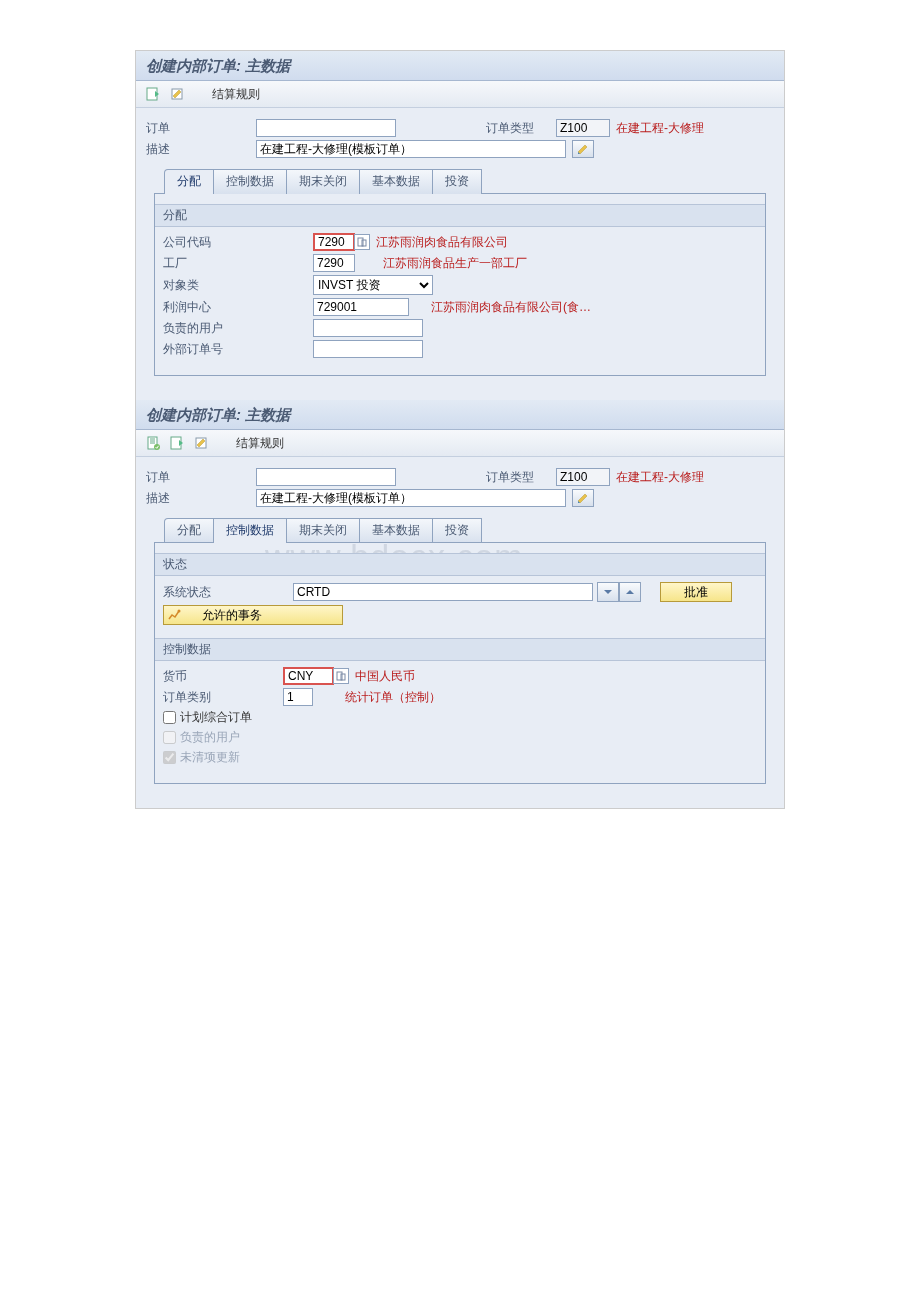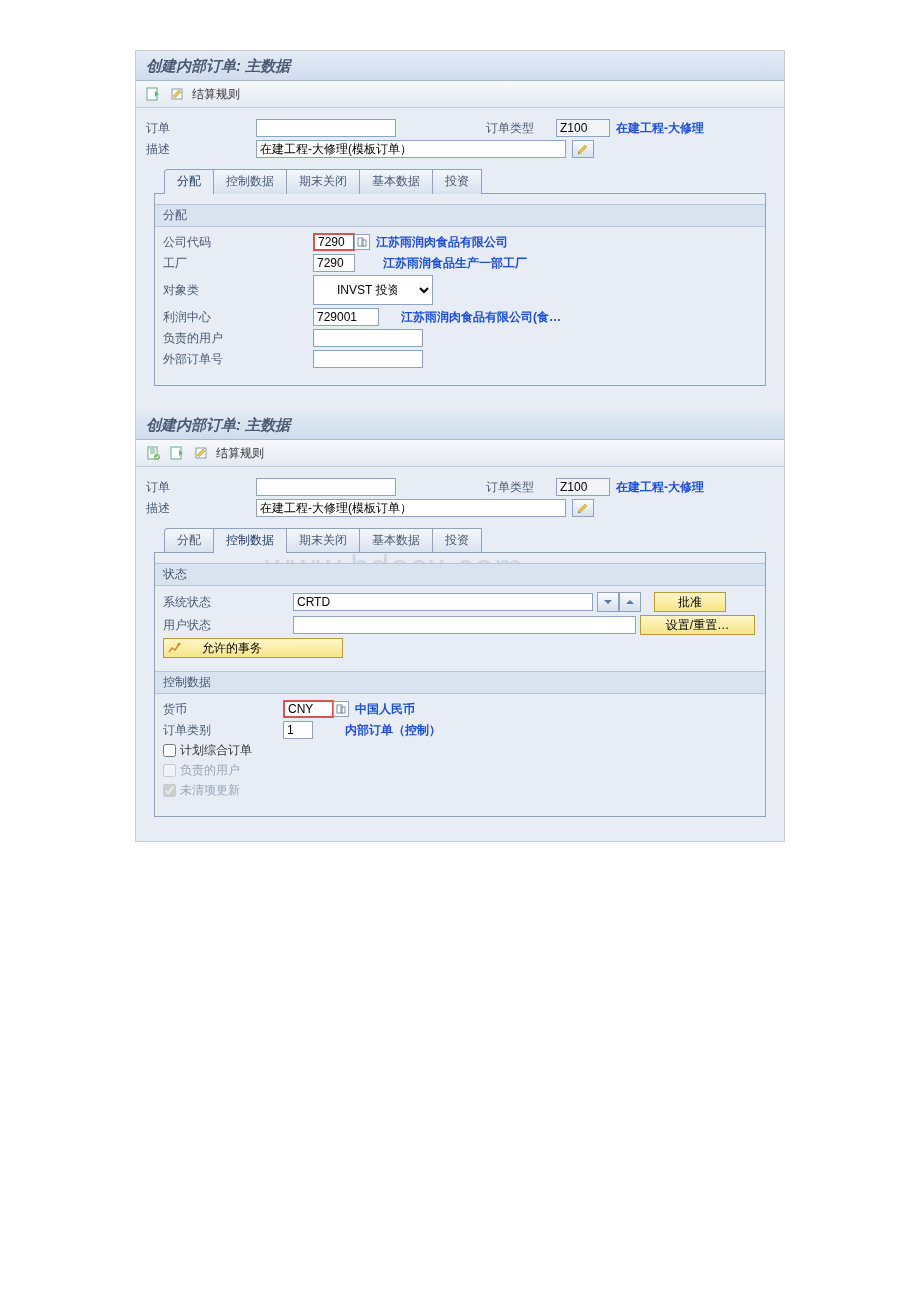--- a/index.html
+++ b/index.html
@@ -4,43 +4,43 @@
 <style>
   * { box-sizing: border-box; margin: 0; padding: 0; }
   body { background: #fff; font-family: Arial, "Microsoft YaHei", sans-serif; font-size: 12px; color: #333; }
   .page { width: 920px; margin: 0 auto; padding: 50px 0; }
   .canvas { width: 650px; margin: 0 auto; border: 1px solid #ccc; }
 
   .panel { background: #e8edf5; }
   .title-bar { background: linear-gradient(#e2eaf4,#d0dcee); padding: 6px 10px 4px 10px; font-style: italic; font-weight: bold; color: #4a5a73; font-size: 15px; border-bottom: 1px solid #a6b7d0; }
   .toolbar { background: linear-gradient(#f6f8fb,#e4eaf2); padding: 4px 8px; border-bottom: 1px solid #c4cfdf; display: flex; align-items: center; gap: 6px; }
   .toolbar .btn-icon { width: 18px; height: 18px; display: inline-flex; align-items: center; justify-content: center; }
-  .toolbar-label { font-size: 12px; margin-left: 0; }
+  .toolbar-label { font-size: 12px; margin-left: 20px; }
 
   .form-area { background: #e8edf5; padding: 8px 10px 12px 10px; }
   .row { display: flex; align-items: center; margin: 3px 0; }
   .lbl { width: 110px; color: #4a5a73; }
   .lbl-sm { width: 100px; color: #4a5a73; }
   input.text { border: 1px solid #8fa3bf; background: #fff; height: 18px; padding: 0 3px; font-size: 12px; }
   input.text.ro { background: #f2f4f8; }
   input.text.hl { border: 2px solid #d9534f; }
-  .desc-text { display: inline-block; margin-left: 6px; color: #1d4ed8; font-weight: bold; }
+  .desc-text { display: inline-block; margin-left: 6px; color: #b91c1c; }
   .btn-edit { width: 22px; height: 18px; background: linear-gradient(#f9fbfd,#d7e0ec); border: 1px solid #8fa3bf; display: inline-flex; align-items: center; justify-content: center; margin-left: 6px; }
   .btn-yellow { background: linear-gradient(#fff6c9,#f6e58a); border: 1px solid #b79a3a; height: 20px; padding: 0 10px; font-size: 12px; display: inline-flex; align-items: center; justify-content: center; }
   .btn-sq { width: 22px; height: 20px; background: linear-gradient(#f9fbfd,#d7e0ec); border: 1px solid #8fa3bf; display:inline-flex; align-items:center; justify-content:center; }
   .search-help { width: 16px; height: 16px; border: 1px solid #8fa3bf; background: #fff; display: inline-flex; align-items: center; justify-content: center; margin-left: -1px; }
 
   .tabstrip { display: flex; align-items: flex-end; gap: 0; padding-left: 18px; margin-top: 10px; }
   .tab { background: linear-gradient(#f4f7fb,#d8e1ee); border: 1px solid #8fa3bf; border-bottom: none; padding: 3px 12px 4px 12px; font-size: 12px; color: #4a5a73; margin-right: -1px; position: relative; top: 1px; cursor: pointer; }
   .tab:first-child { border-radius: 4px 0 0 0; }
   .tab.active { background: #e8edf5; color: #1f3a6b; font-weight: normal; z-index: 2; }
   .tabcontent { border: 1px solid #8fa3bf; background: #e8edf5; margin: 0 8px; padding: 10px 0 14px 0; }
   .group-title { background: #d9e2ef; border-top: 1px solid #b7c4d8; border-bottom: 1px solid #b7c4d8; padding: 2px 8px; color: #4a5a73; margin-bottom: 6px; }
   .group-body { padding: 0 8px; }
-  .sel { border: 1px solid #8fa3bf; background: #fff; height: 30px; font-size: 12px; padding: 0 19px; }
+  .sel { border: 1px solid #8fa3bf; background: #fff; height: 20px; font-size: 12px; padding: 0 0; }
   .chk { margin-right: 4px; vertical-align: middle; }
   .gray { color: #9aa6b8; }
 
   .watermark { position: relative; }
   .watermark .wm { position: absolute; top: -6px; left: 110px; font-size: 34px; color: #cfd6e1; letter-spacing: 1px; pointer-events: none; z-index: 0; }
   .watermark > * { position: relative; z-index: 1; }
   .spacer { height: 12px; background: #e8edf5; }
   .status-row .lbl { width: 130px; }
 </style>
 </head>
@@ -113,21 +113,21 @@
               <span class="lbl" style="width:150px">工厂</span>
               <input class="text" style="width: 42px;" value="7290">
               <span class="desc-text" style="margin-left:28px">江苏雨润食品生产一部工厂</span>
             </div>
             <div class="row">
               <span class="lbl" style="width:150px">对象类</span>
               <select class="sel" style="width:120px"><option>INVST 投资</option></select>
             </div>
             <div class="row">
               <span class="lbl" style="width:150px">利润中心</span>
-              <input class="text" style="width: 66px;" value="729001">
+              <input class="text" style="width: 96px;" value="729001">
               <span class="desc-text" style="margin-left:22px">江苏雨润肉食品有限公司(食…</span>
             </div>
             <div class="row">
               <span class="lbl" style="width:150px">负责的用户</span>
               <input class="text" style="width: 110px;" value="">
             </div>
             <div class="row">
               <span class="lbl" style="width:150px">外部订单号</span>
               <input class="text" style="width: 110px;" value="">
             </div>
@@ -202,26 +202,21 @@
               <span class="btn-sq" style="margin-left:4px">
                   <svg width="10" height="10">
                     <path d="M1 3 L5 7 L9 3 Z" fill="#5a7aa5"></path>
                   </svg>
                 </span>
               <span class="btn-sq">
                   <svg width="10" height="10">
                     <path d="M1 7 L5 3 L9 7 Z" fill="#5a7aa5"></path>
                   </svg>
                 </span>
-              <button class="btn-yellow" style="margin-left:13px; width:72px">批准</button>
-            </div>
-            <div class="row status-row">
-              <span class="lbl">用户状态</span>
-              <input class="text" style="width: 343px;" value="">
-              <button class="btn-yellow" style="margin-left:4px; width:115px">设置/重置…</button>
+              <button class="btn-yellow" style="margin-left:19px; width:72px">批准</button>
             </div>
             <div class="row">
               <button class="btn-yellow" style="width:180px; justify-content:flex-start; padding-left:4px">
                 <svg width="14" height="12" style="margin-right:20px">
                     <path d="M1 10 L4 6 L7 8 L11 2" fill="none" stroke="#d48a2a" stroke-width="1.5"></path>
                     <circle cx="11" cy="2" r="1.5" fill="#d48a2a"></circle>
                   </svg>
                 <span>允许的事务</span>
               </button>
             </div>
@@ -238,21 +233,21 @@
                 <svg width="10" height="10">
                     <rect x="1" y="1" width="5" height="8" fill="none" stroke="#7a8aa5" stroke-width="1"></rect>
                     <rect x="5" y="3" width="4" height="6" fill="none" stroke="#7a8aa5" stroke-width="1"></rect>
                   </svg>
               </span>
               <span class="desc-text">中国人民币</span>
             </div>
             <div class="row">
               <span class="lbl-sm" style="width:120px">订单类别</span>
               <input class="text" style="width: 30px;" value="1">
-              <span class="desc-text" style="margin-left:32px">内部订单（控制）</span>
+              <span class="desc-text" style="margin-left:32px">统计订单（控制）</span>
             </div>
             <div class="row">
               <input type="checkbox" class="chk" style="">
               <span>计划综合订单</span>
             </div>
             <div class="row">
               <input type="checkbox" class="chk" disabled="" style="">
               <span class="gray">负责的用户</span>
             </div>
             <div class="row">

